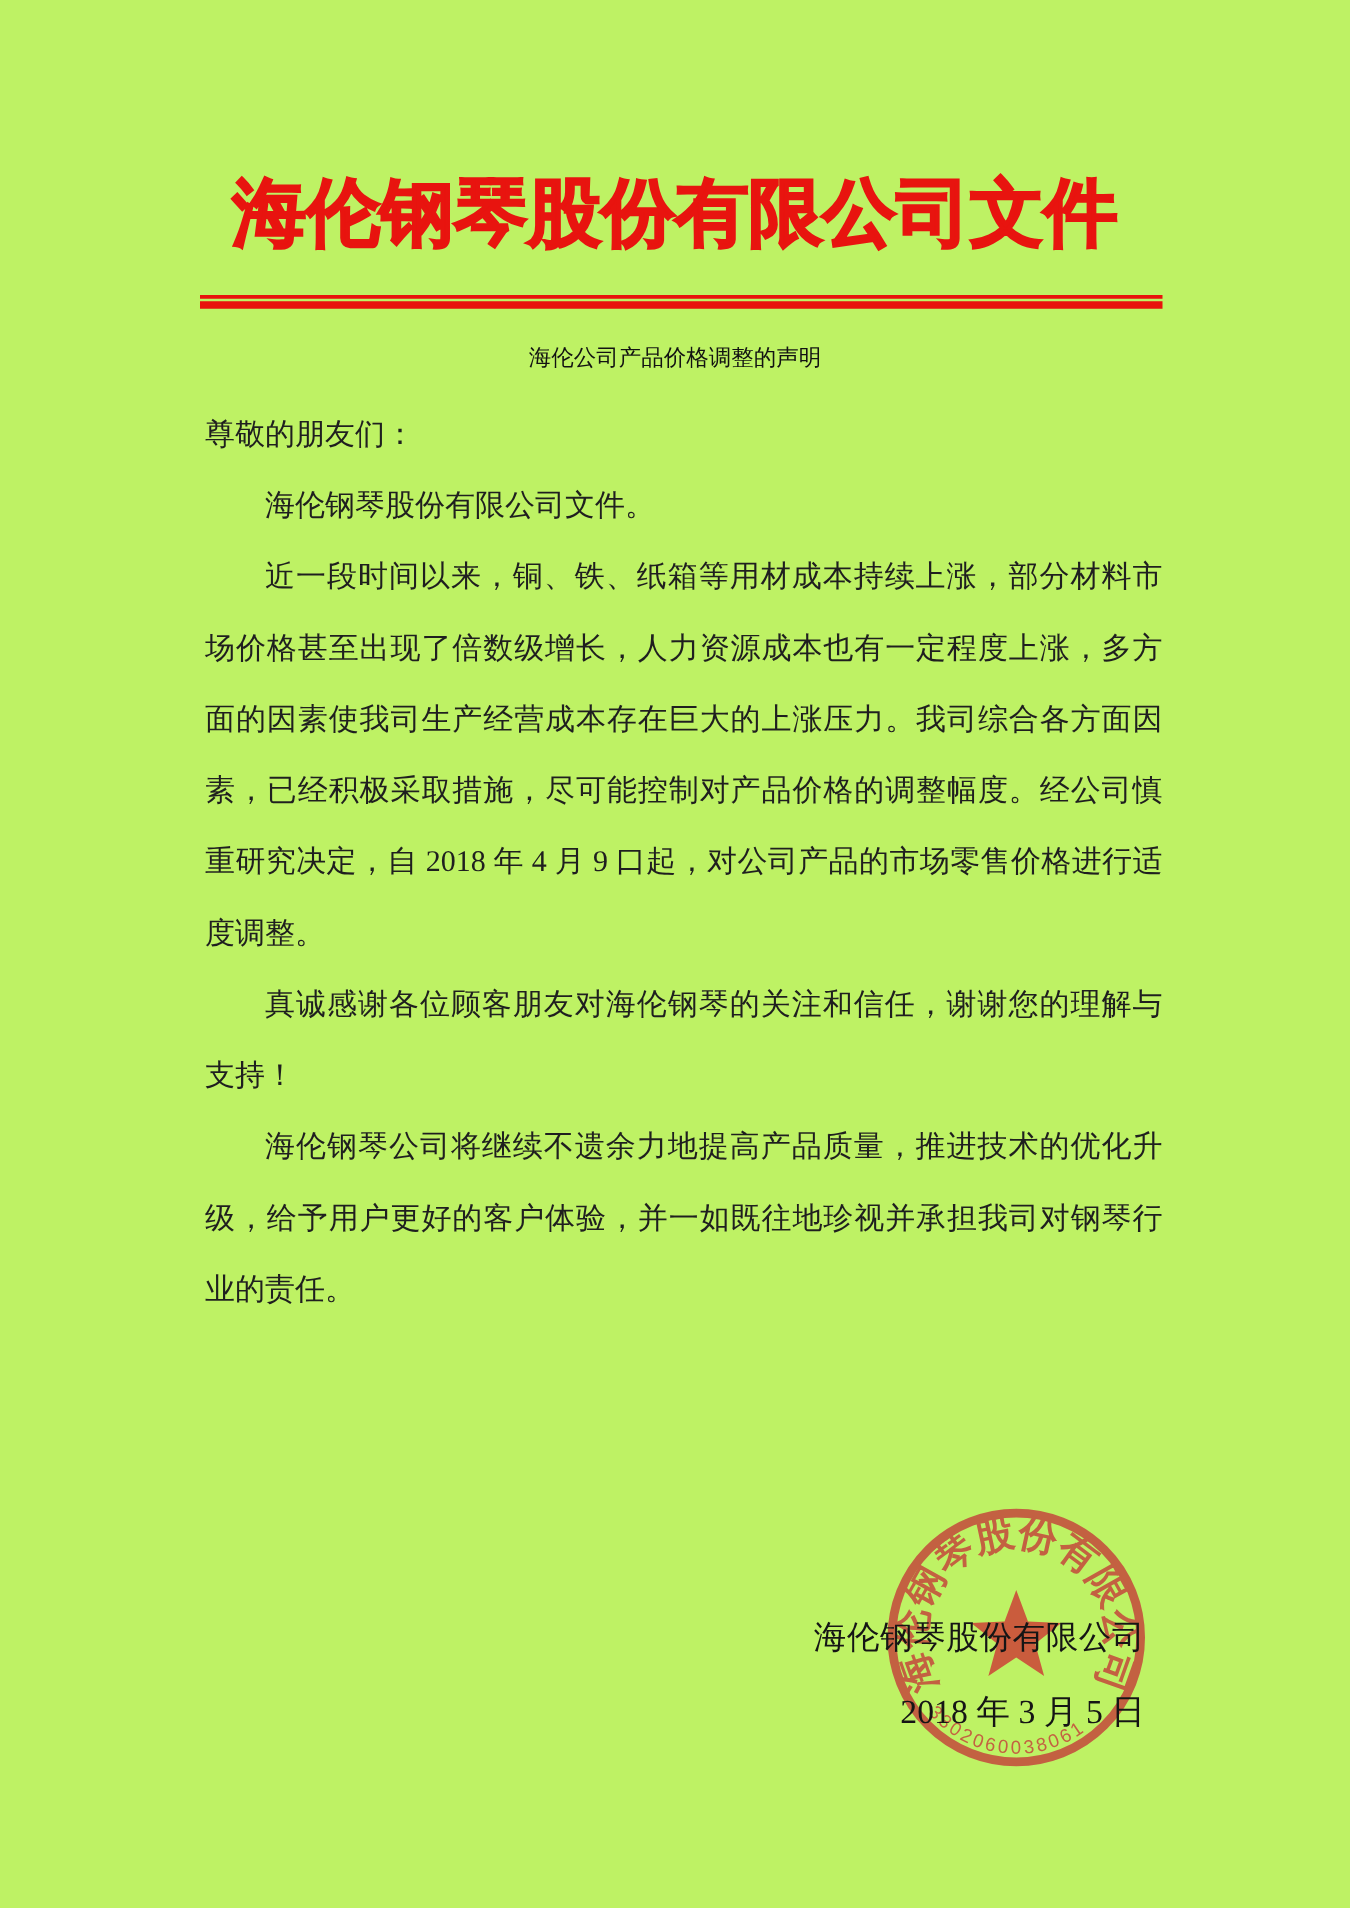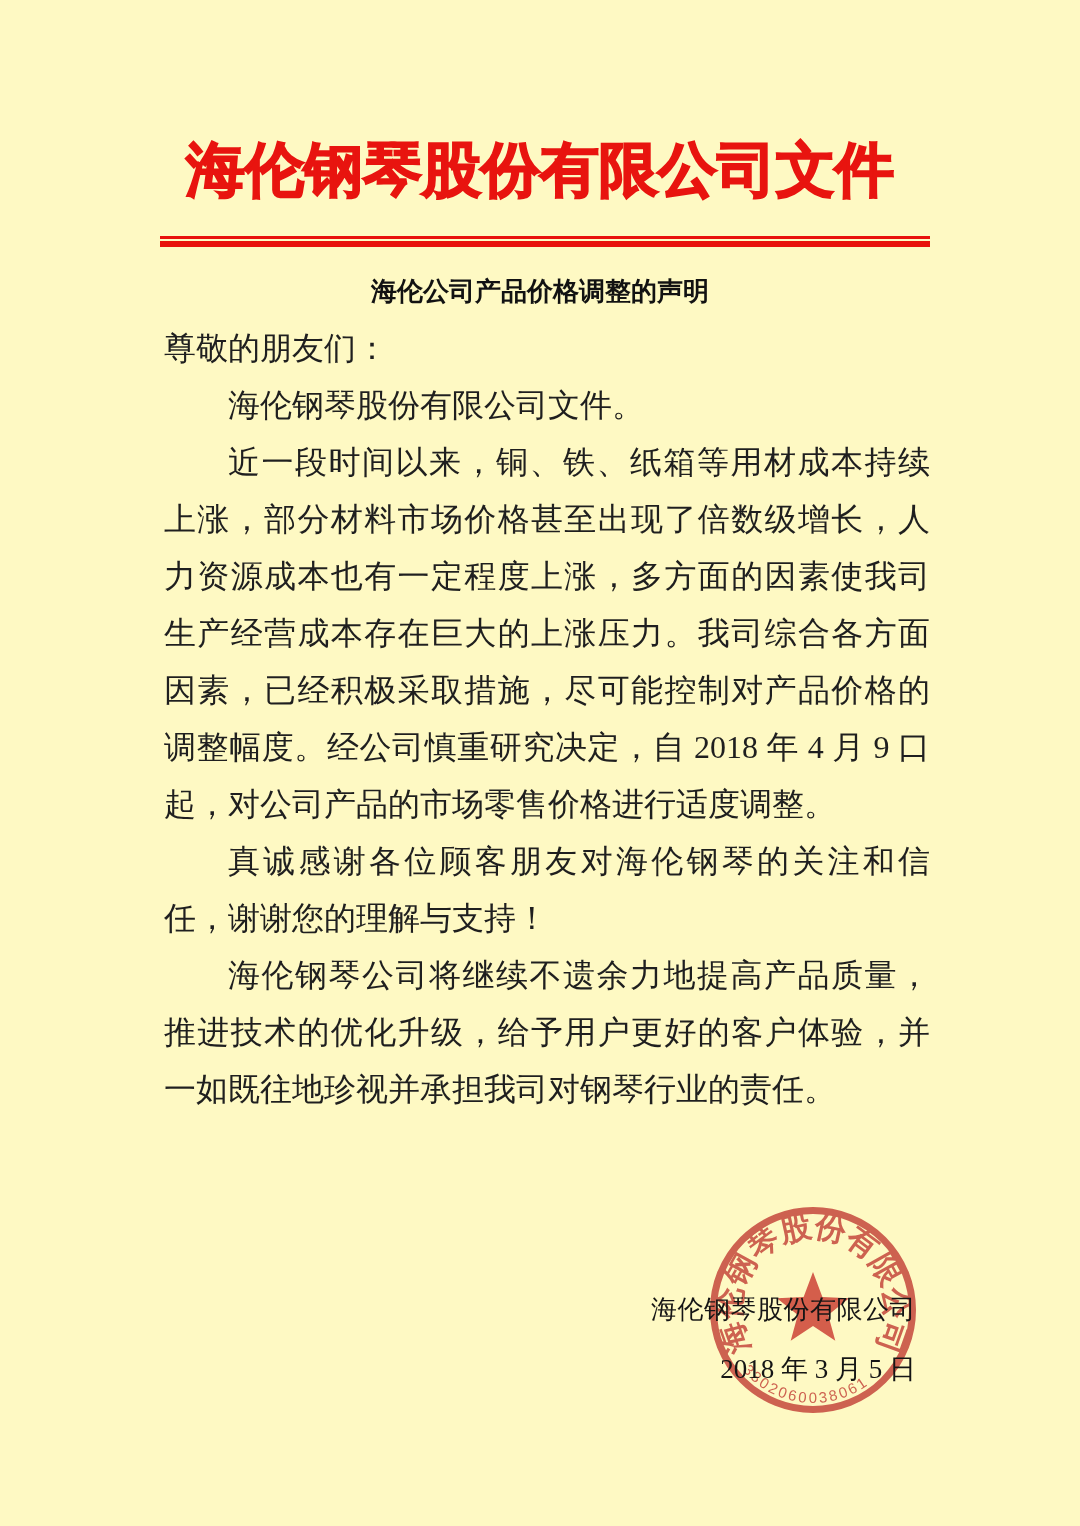--- a/index.html
+++ b/index.html
@@ -1,36 +1,36 @@
 <!DOCTYPE html>
 <html><head>
 <meta charset="utf-8">
 <style>
   html,body { margin:0; padding:0; background:#ffffff; }
   .page {
-    position:relative; width:1080px; height:1526px; background:#fef9c3;
+    position:relative; width:1080px; height:1526px; background:#bef264;
     font-family:"Liberation Serif","DejaVu Serif",serif; overflow:hidden;
   }
   .letterhead-title {
     position:absolute; top:131px; left:157px; width:766px;
     text-align:center; font-size:59px; font-weight:bold;
     color:#e8140f; -webkit-text-stroke:1.8px #e8140f;
     white-space:nowrap; letter-spacing:0px;
   }
   .red-rule { position:absolute; left:160px; top:236px; width:770px; }
   .red-rule .rule-thin  { height:3px; background:#e8120c; }
   .red-rule .rule-gap   { height:2px; background:transparent; }
   .red-rule .rule-thick { height:6px; background:#e8120c; }
   .subtitle {
     position:absolute; top:274px; left:157px; width:766px;
-    text-align:center; font-size:26px; font-weight:bold; color:#121212;
+    text-align:center; font-size:18px; font-weight:normal; color:#121212;
   }
   .body-text {
     position:absolute; top:320px; left:164px; width:766px;
-    font-size:32px; line-height:57px; color:#1f1f1f;
+    font-size:24px; line-height:57px; color:#1f1f1f;
     text-align:justify; text-justify:inter-ideograph;
   }
   .body-text p { margin:0; text-indent:2em; }
   .body-text p.salutation { text-indent:0; }
   .seal-wrap { position:absolute; left:701px; top:1198px; width:224px; height:224px; z-index:1; }
   .sig-company {
     position:absolute; top:1292px; right:164px; z-index:2;
     font-size:26px; color:#151515; letter-spacing:0.5px; white-space:nowrap;
   }
   .sig-date {

